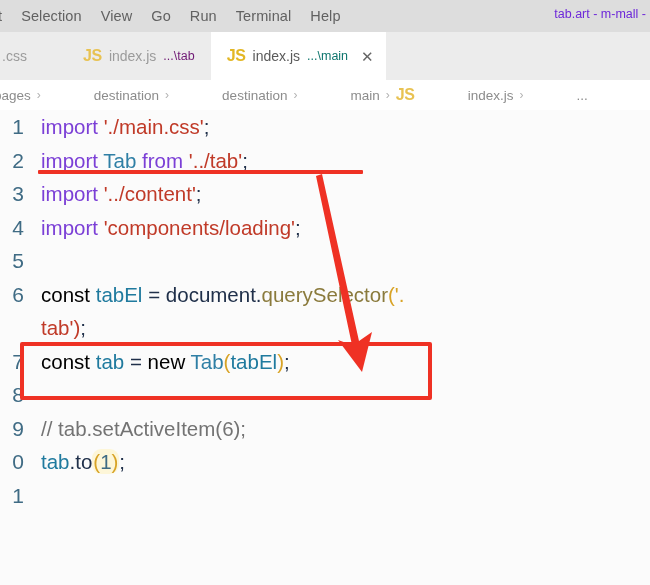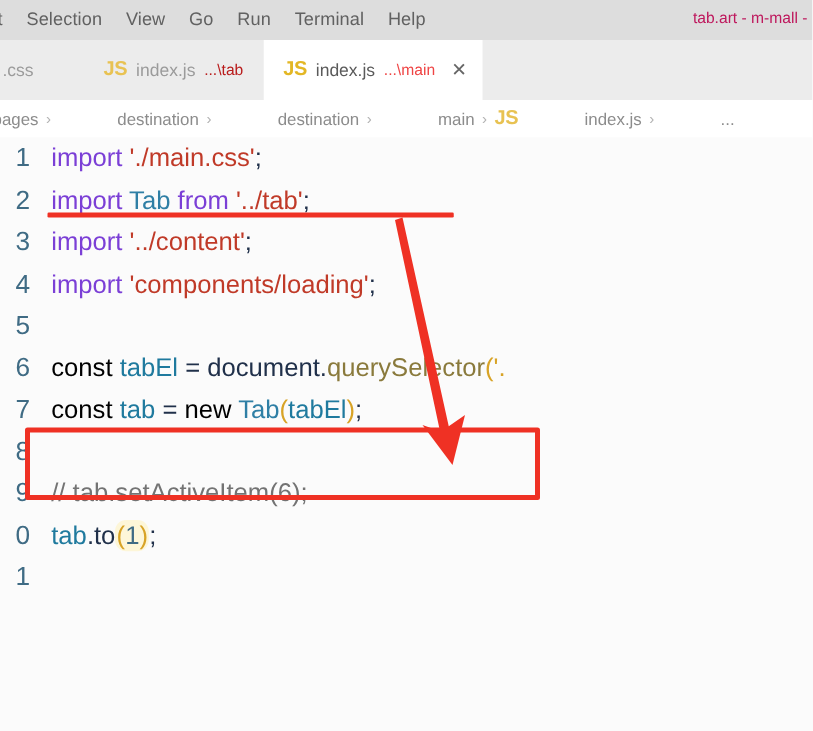--- a/index.html
+++ b/index.html
@@ -46,21 +46,21 @@
     letter-spacing: .1px;
   }
   .menu-item.clipped {
     margin-left: -6px;
   }
   .window-title {
     position: absolute;
     right: 0;
     top: 7px;
     font-size: 12.5px;
-    color: #be185d;
+    color: #6d28d9;
     white-space: nowrap;
     padding-right: 4px;
   }
 
   
   .tabstrip {
     position: absolute;
     left: 0; top: 32px;
     width: 650px; height: 48px;
     background: #ececec;
@@ -87,22 +87,22 @@
     color: #5a5a5a;
     padding-right: 12px;
   }
   .js-badge {
     font-size: 16px;
     font-weight: bold;
     color: #e8c252;
     letter-spacing: -0.3px;
   }
   .tab.active .js-badge { color: #e3b725; }
-  .tab-dim { color: #b91c1c; font-size: 12.5px; }
-  .tab.active .tab-dim { color: #ef4444; }
+  .tab-dim { color: #701a75; font-size: 12.5px; }
+  .tab.active .tab-dim { color: #0f766e; }
   .tab-close {
     margin-left: 6px;
     font-size: 15px;
     color: #666666;
     line-height: 1;
   }
 
   
   .breadcrumb {
     position: absolute;
@@ -288,20 +288,24 @@
     <div class="code-row">
       <div class="gutter">5</div>
       <div class="code"></div>
     </div>
 
     <div class="code-row">
       <div class="gutter">6</div>
       <div class="code"><span class="t-kw2">const</span> <span class="t-var">tabEl</span> <span class="t-plain">=</span> <span class="t-plain">document</span><span class="t-plain">.</span><span class="t-fn">querySelector</span><span class="t-paren">('.</span></div>
     </div>
 
+    <div class="code-row">
+      <div class="gutter"></div>
+      <div class="code cont"><span class="t-str">tab')</span><span class="t-plain">;</span></div>
+    </div>
 
     <div class="code-row">
       <div class="gutter">7</div>
       <div class="code"><span class="t-kw2">const</span> <span class="t-var">tab</span> <span class="t-plain">=</span> <span class="t-kw2">new</span> <span class="t-cls">Tab</span><span class="t-paren">(</span><span class="t-var">tabEl</span><span class="t-paren">)</span><span class="t-plain">;</span></div>
     </div>
 
     <div class="code-row">
       <div class="gutter">8</div>
       <div class="code"></div>
     </div>

